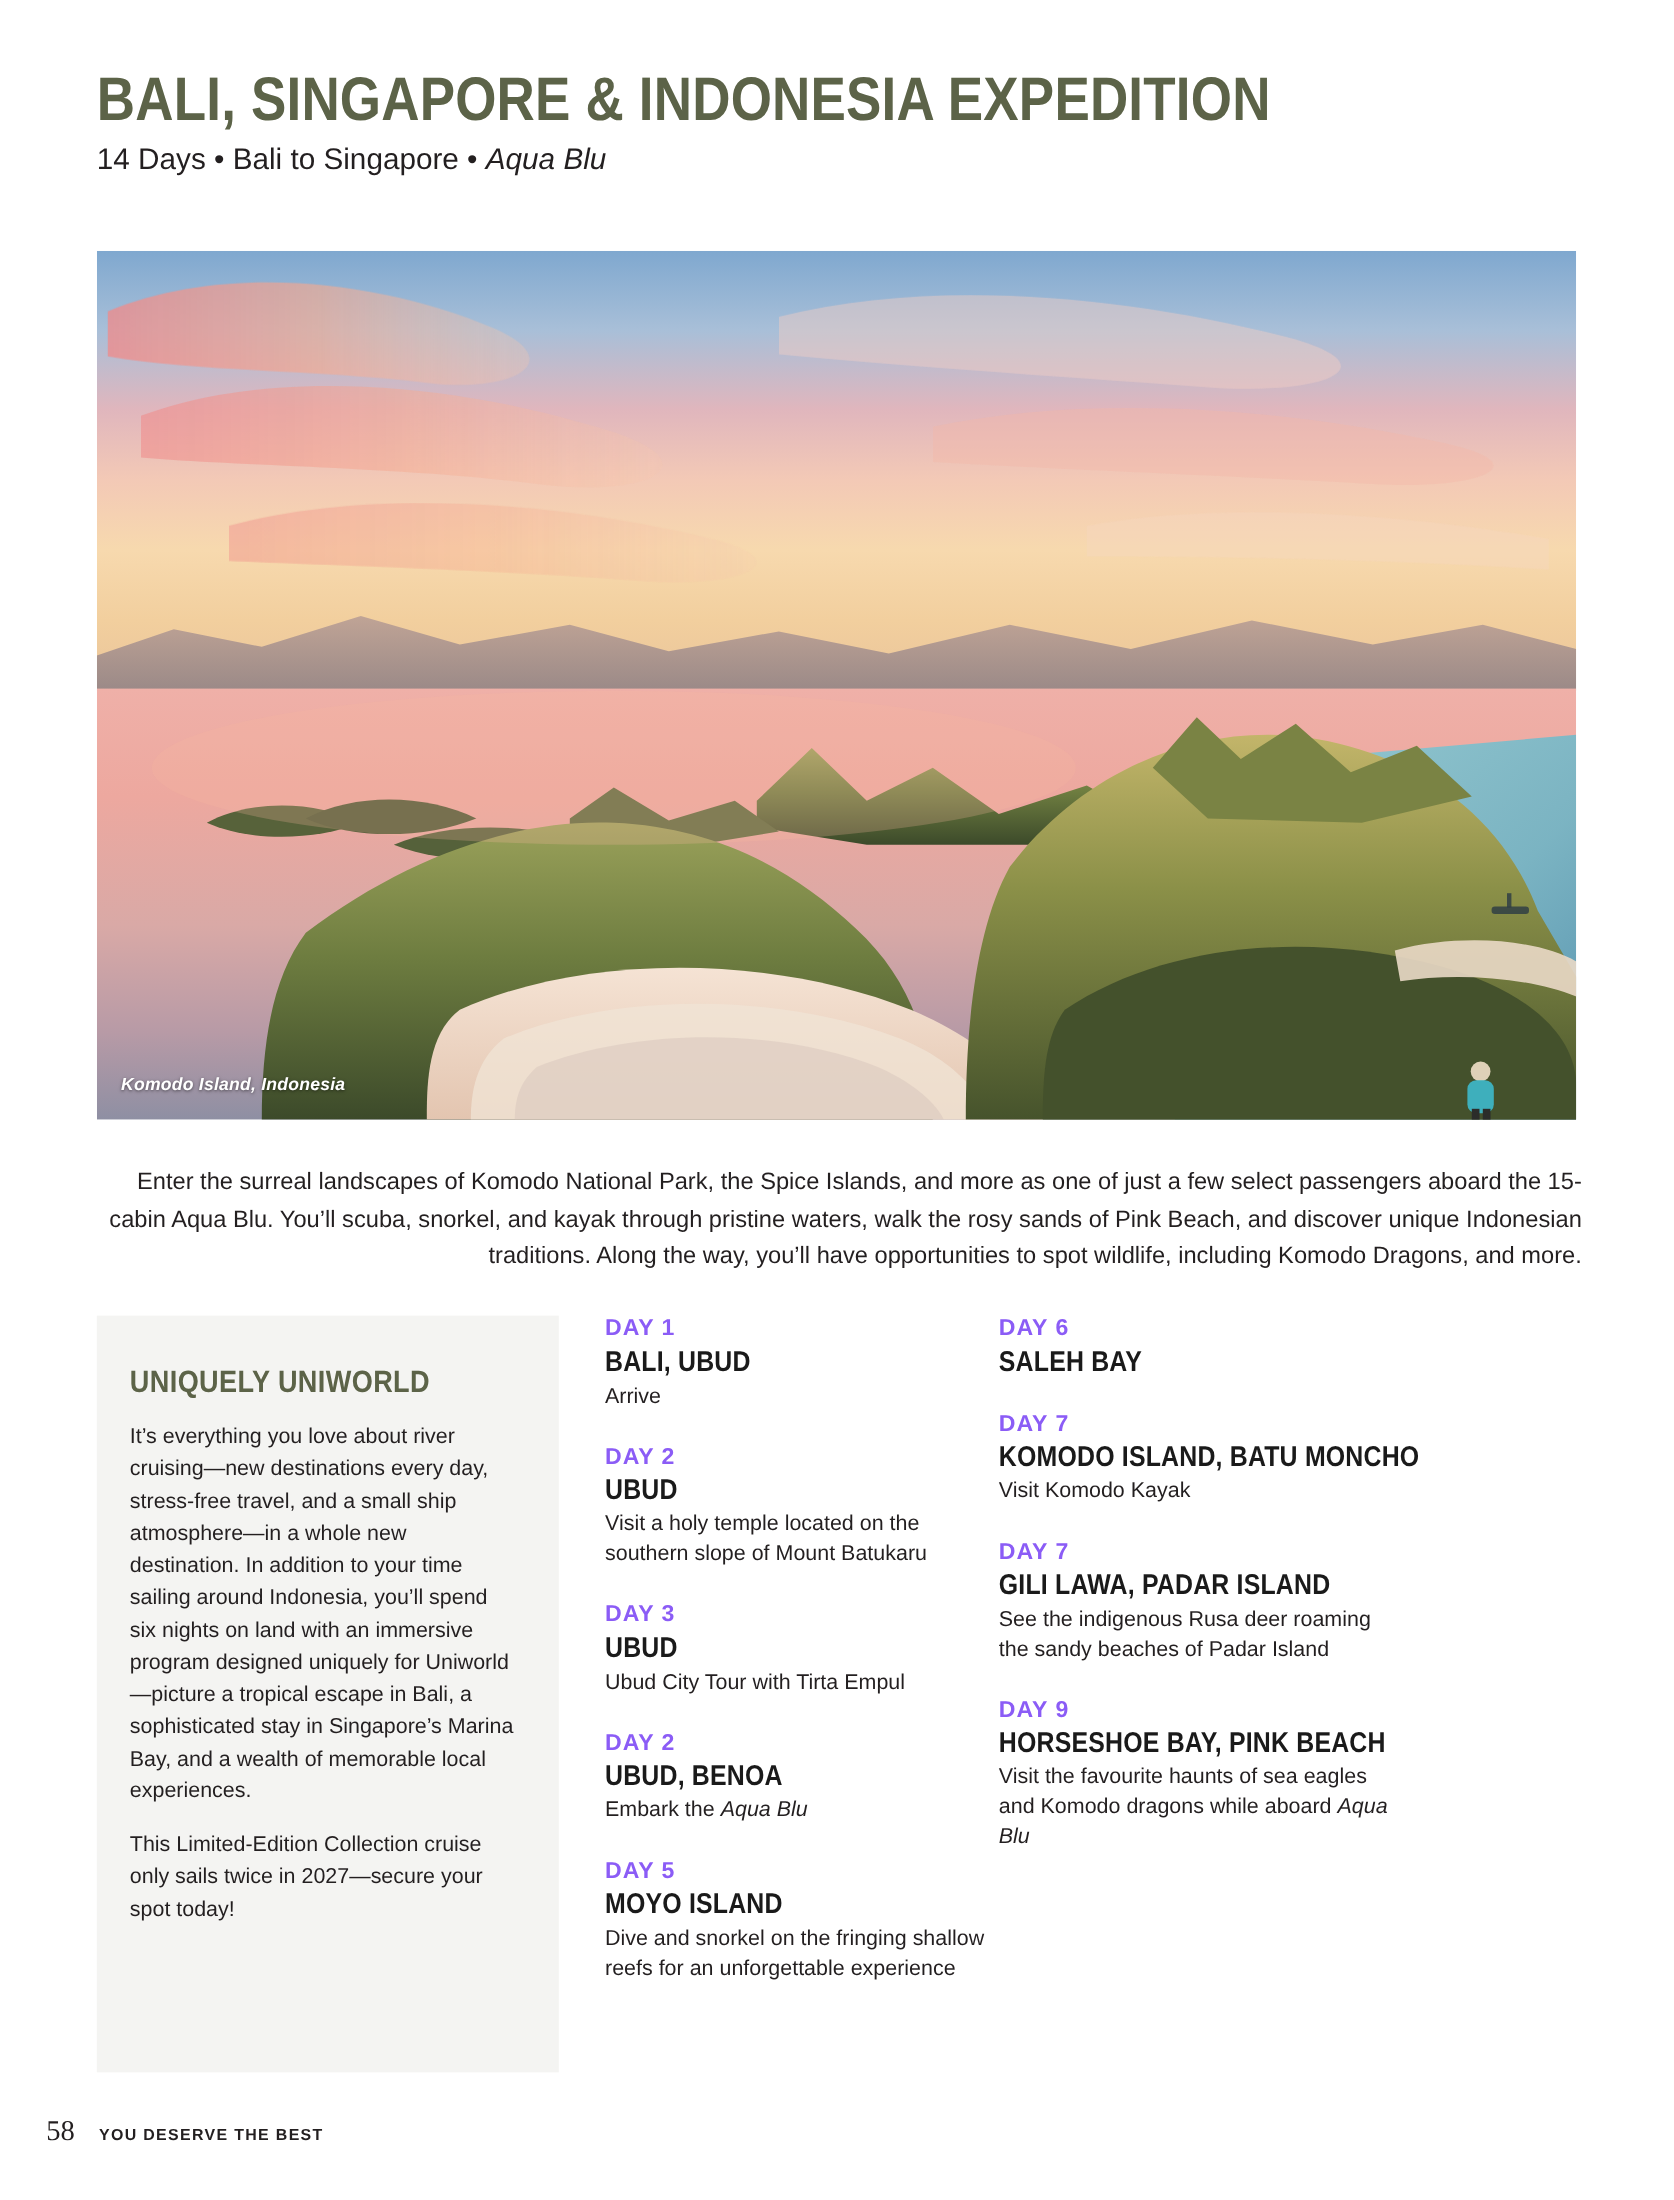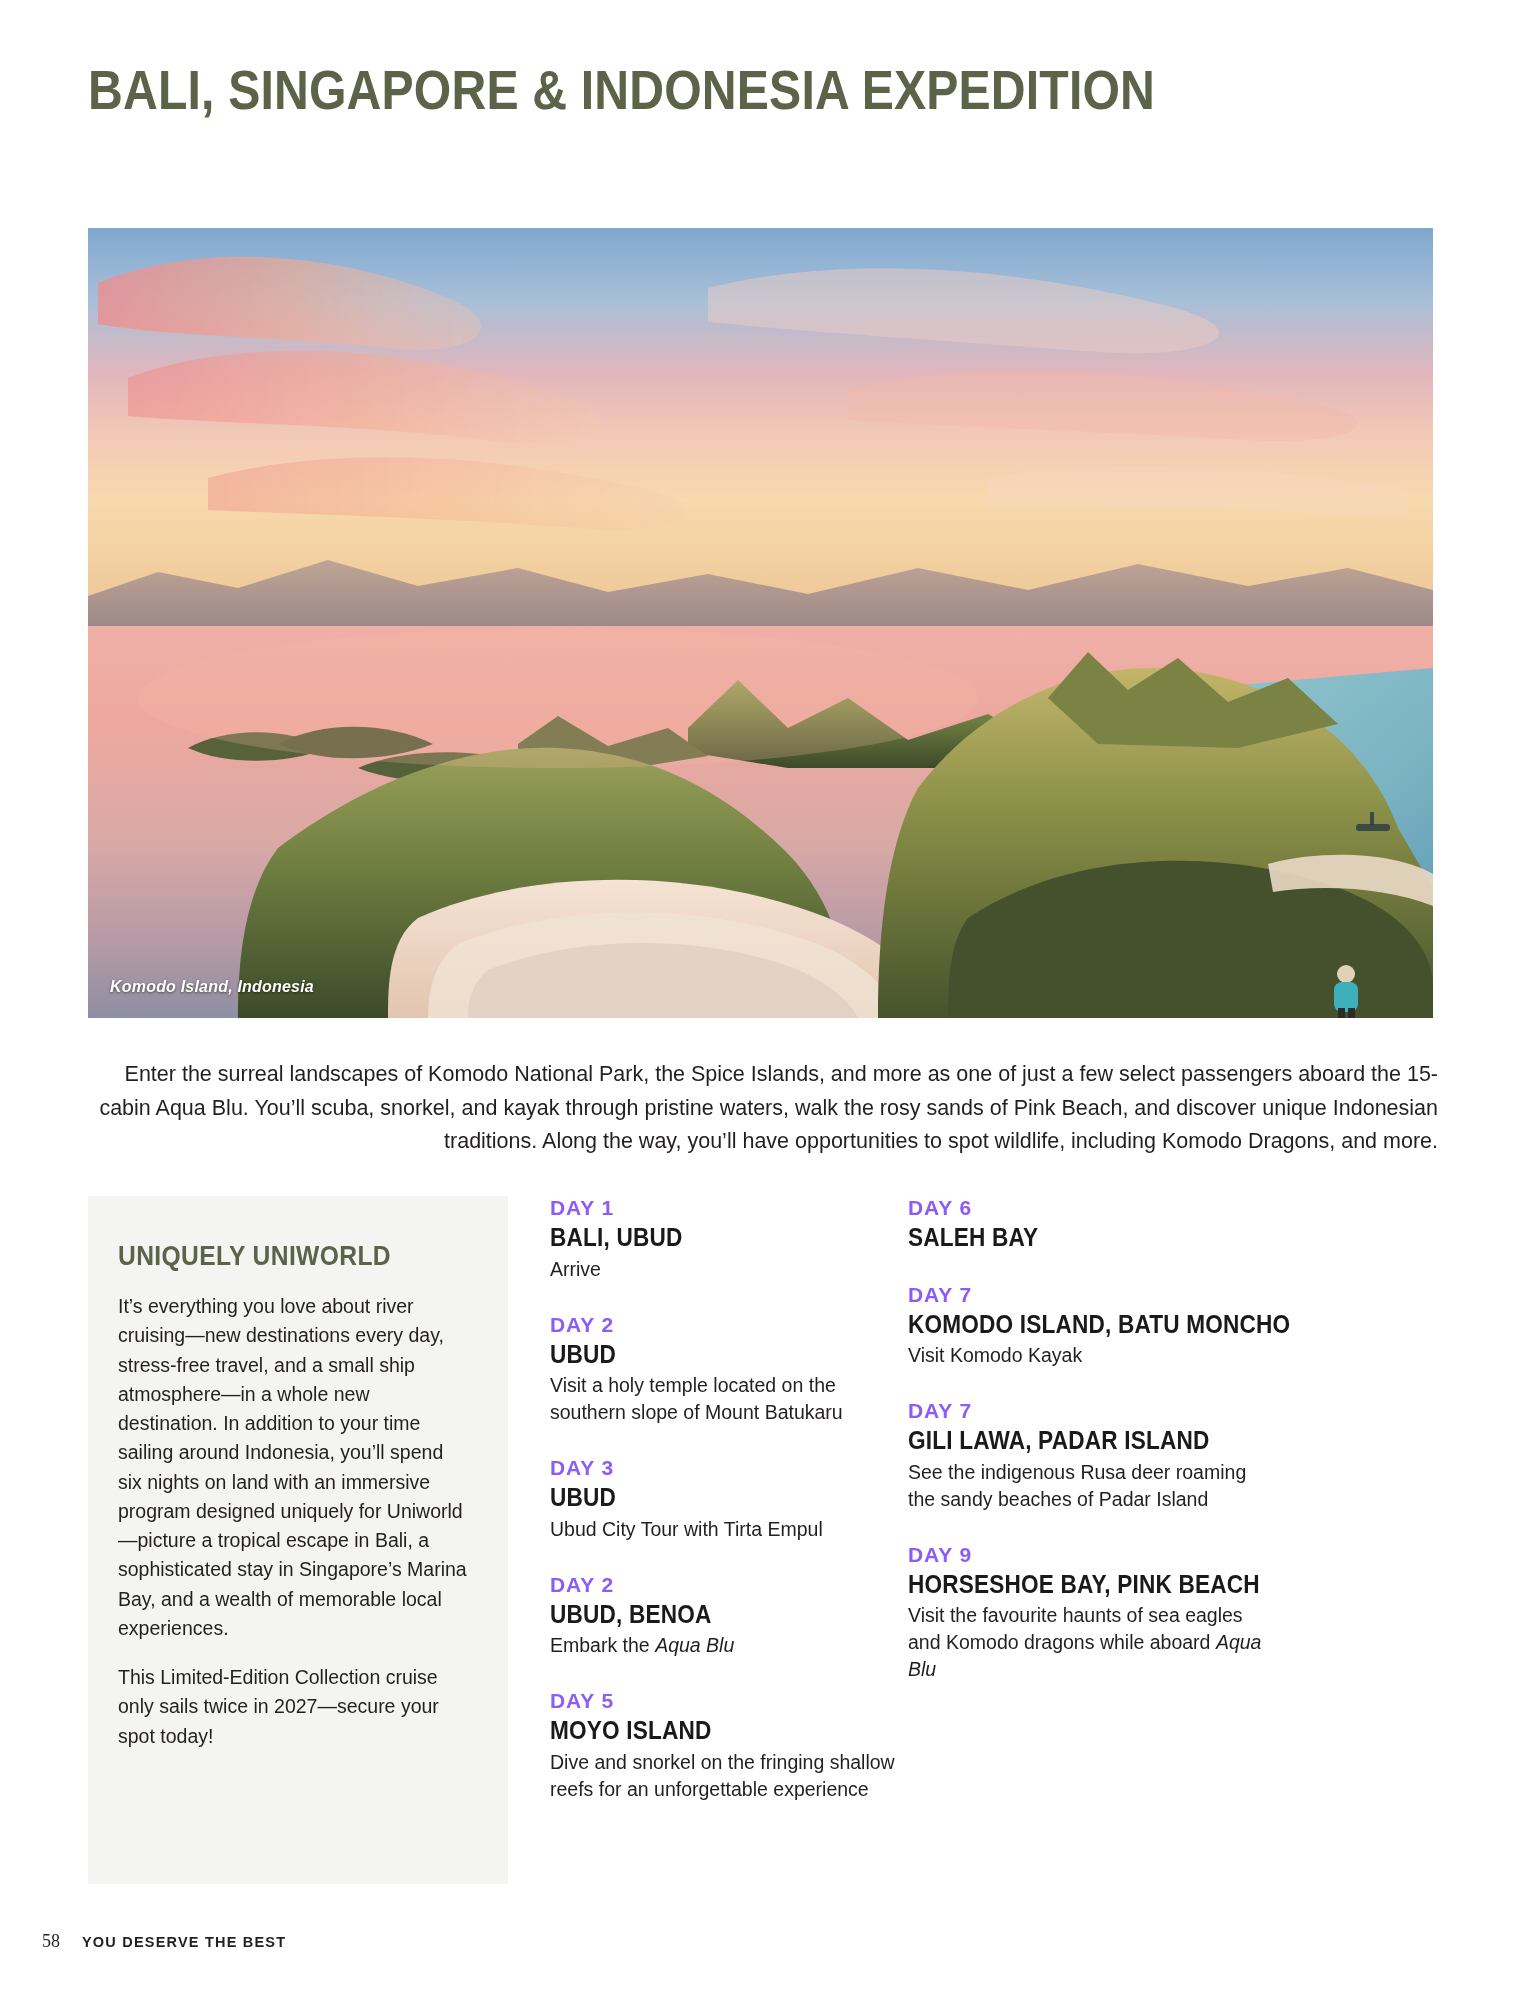--- a/index.html
+++ b/index.html
@@ -138,37 +138,38 @@
   
   .footer {
     position: absolute;
     left: 42px; bottom: 48px;
     display: flex;
     align-items: baseline;
     gap: 22px;
   }
   .folio {
     font-family: "Liberation Serif", serif;
-    font-size: 18px;
+    font-size: 26px;
     color: #231f20;
   }
   .footer-text {
     font-size: 14.5px;
     font-weight: 700;
     letter-spacing: 1.2px;
     color: #231f20;
   }
 </style>
 </head>
 <body>
 
 <div class="page">
 
   <div class="header">
     <div class="title">BALI, SINGAPORE &amp; INDONESIA EXPEDITION</div>
+    <div class="subtitle"><span>14 Days • Bali to Singapore • </span><em>Aqua Blu</em></div>
   </div>
 
   <div class="hero">
     <svg viewBox="0 0 1345 790" preserveAspectRatio="none">
       <defs>
         <linearGradient id="sky" x1="0" y1="0" x2="0" y2="1">
           <stop offset="0%" stop-color="#7fa8cf"></stop>
           <stop offset="18%" stop-color="#a8bfd8"></stop>
           <stop offset="36%" stop-color="#e0b6bd"></stop>
           <stop offset="52%" stop-color="#f3c9b6"></stop>

